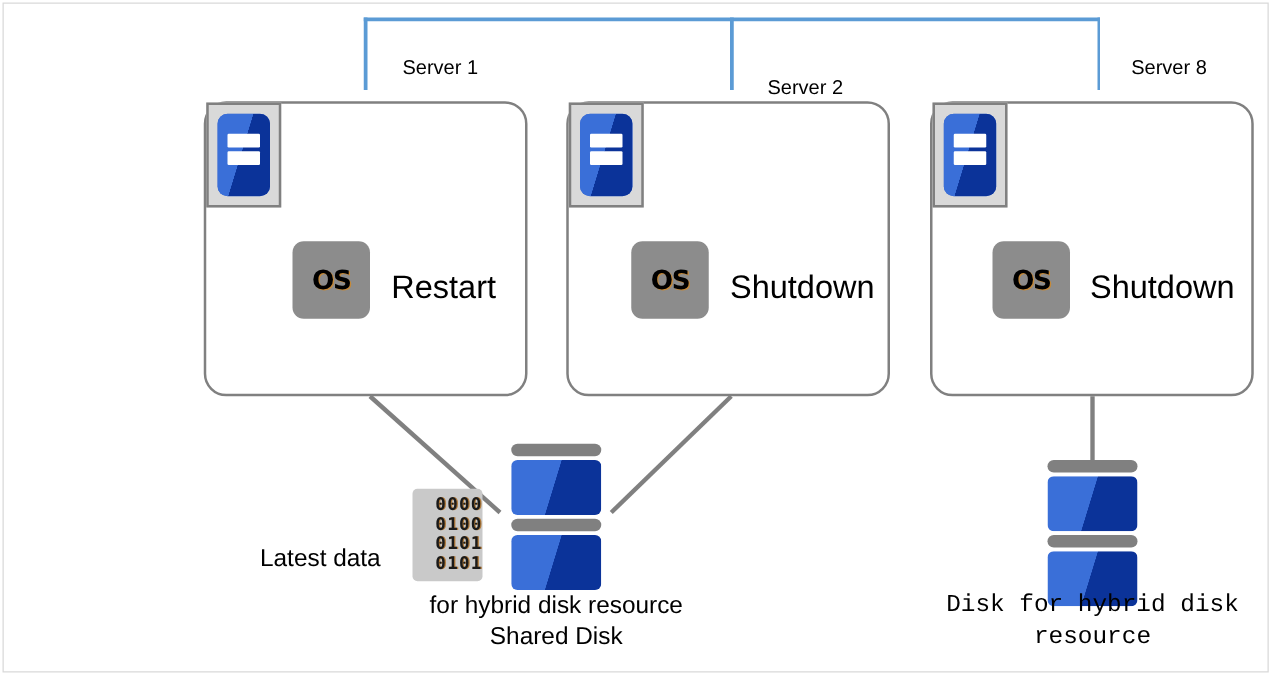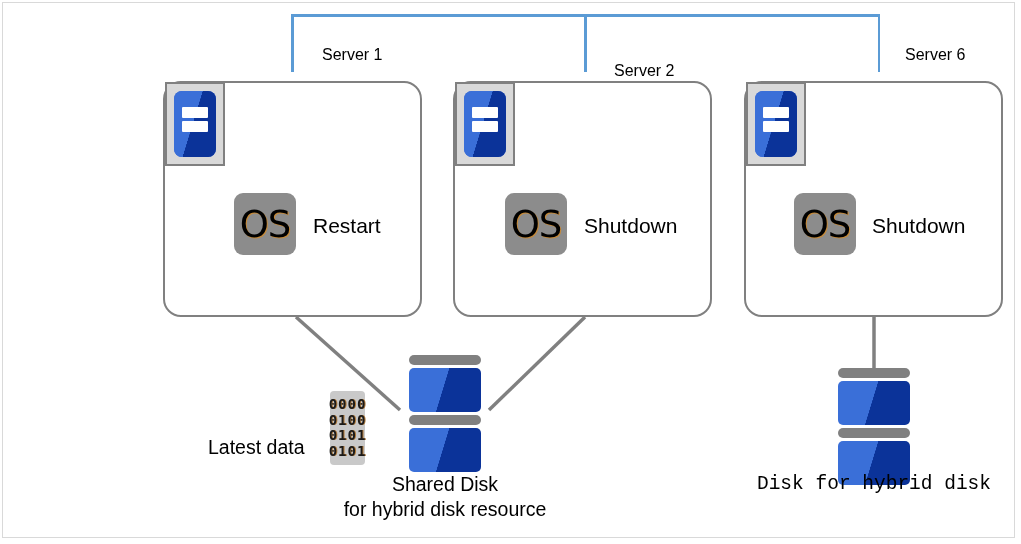--- a/index.html
+++ b/index.html
@@ -92,30 +92,30 @@
     width: 62px;
     height: 62px;
     background: #8c8c8c;
     border-radius: 9px;
     display: flex;
     align-items: center;
     justify-content: center;
   }
   .os-icon .os-text {
     font-family: "DejaVu Sans", sans-serif;
-    font-weight: normal;
-    font-size: 37px;
+    font-weight: bold;
+    font-size: 21px;
     color: #000000;
     letter-spacing: -1px;
     line-height: 1;
     text-shadow: 1px 1px 0 #c58a3a;
   }
   .os-state {
     position: absolute;
-    font-size: 21px;
+    font-size: 26px;
     color: #000000;
     white-space: nowrap;
   }
 
   
   .disk {
     position: absolute;
     width: 72px;
   }
   .disk .plate {
@@ -134,27 +134,27 @@
   .disk .body .shade {
     width: 100%;
     height: 100%;
     background: linear-gradient(107deg, #3a6fd8 0%, #3a6fd8 47%, #0b3399 47.5%, #0b3399 100%);
   }
   .disk .gap { height: 3px; }
 
   
   .data-tile {
     position: absolute;
-    width: 35px;
+    width: 56px;
     height: 74px;
     background: #c9c9c9;
     border-radius: 4px;
     display: flex;
     flex-direction: column;
-    align-items: center;
+    align-items: flex-end;
     justify-content: center;
   }
   .data-tile .row {
     font-family: "DejaVu Sans Mono", monospace;
     font-weight: bold;
     font-size: 14px;
     line-height: 15.5px;
     color: #1a1a1a;
     letter-spacing: 1px;
     text-shadow: 1px 0 0 #b07a3a;
@@ -222,21 +222,21 @@
       <div class="shade"></div>
       <div class="bar bar1"></div>
       <div class="bar bar2"></div>
     </div>
   </div>
   <div class="os-icon" style="left:505px; top:193px;">
     <span class="os-text">OS</span>
   </div>
   <div class="os-state" style="left:584px; top:214px;">Shutdown</div>
 
-  <div class="server-label" style="left:905px; top:46px;">Server 6</div>
+  <div class="server-label" style="left:905px; top:46px;">Server 8</div>
   <div class="server-box" style="left:744px; top:81px; width:259px; height:236px;"></div>
   <div class="srv-icon" style="left:746px; top:82px;">
     <div class="inner">
       <div class="shade"></div>
       <div class="bar bar1"></div>
       <div class="bar bar2"></div>
     </div>
   </div>
   <div class="os-icon" style="left:794px; top:193px;">
     <span class="os-text">OS</span>
@@ -258,34 +258,35 @@
       <div class="shade"></div>
     </div>
     <div class="gap"></div>
     <div class="plate"></div>
     <div class="gap"></div>
     <div class="body">
       <div class="shade"></div>
     </div>
   </div>
   <div class="caption" style="left:325px; top:472px; width:240px;">
+    <div>for hybrid disk resource</div>
     <div>Shared  Disk</div>
-    <div>for hybrid disk resource</div>
   </div>
 
   <div class="disk" style="left:838px; top:368px;">
     <div class="plate"></div>
     <div class="gap"></div>
     <div class="body">
       <div class="shade"></div>
     </div>
     <div class="gap"></div>
     <div class="plate"></div>
     <div class="gap"></div>
     <div class="body">
       <div class="shade"></div>
     </div>
   </div>
   <div class="caption" style="left:754px; top:472px; width:240px;font-family:Liberation Mono, monospace;">
     <div>Disk for hybrid  disk</div>
+    <div>resource</div>
   </div>
 
 </div>
 
 </body></html>

